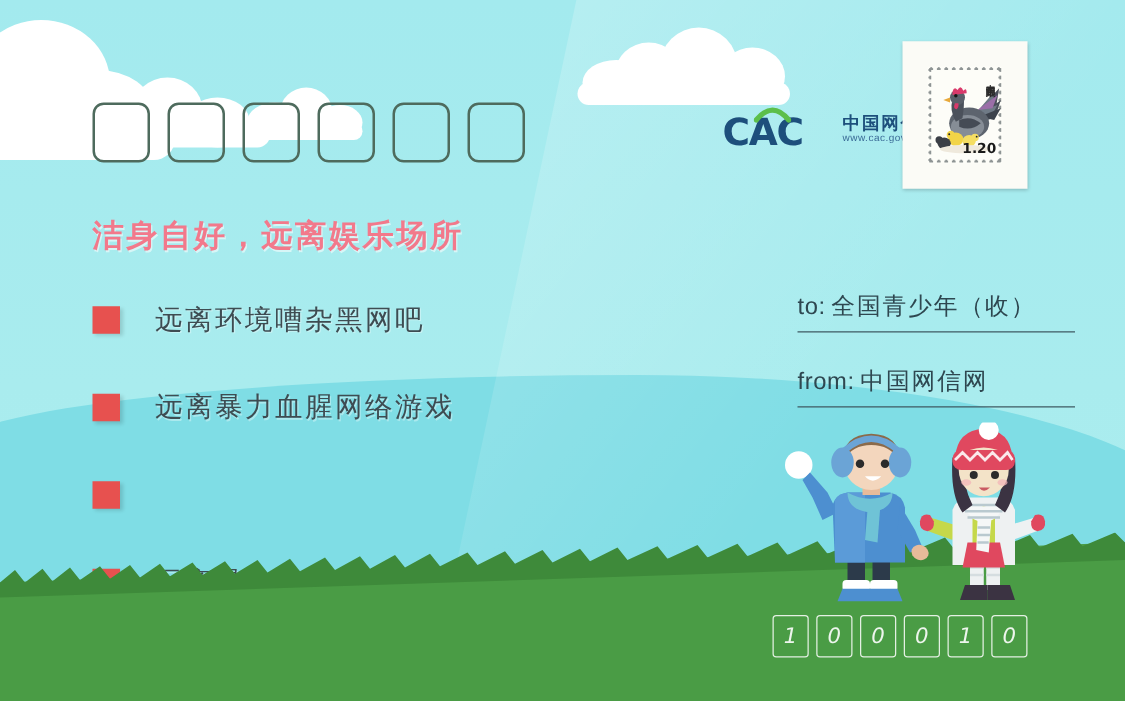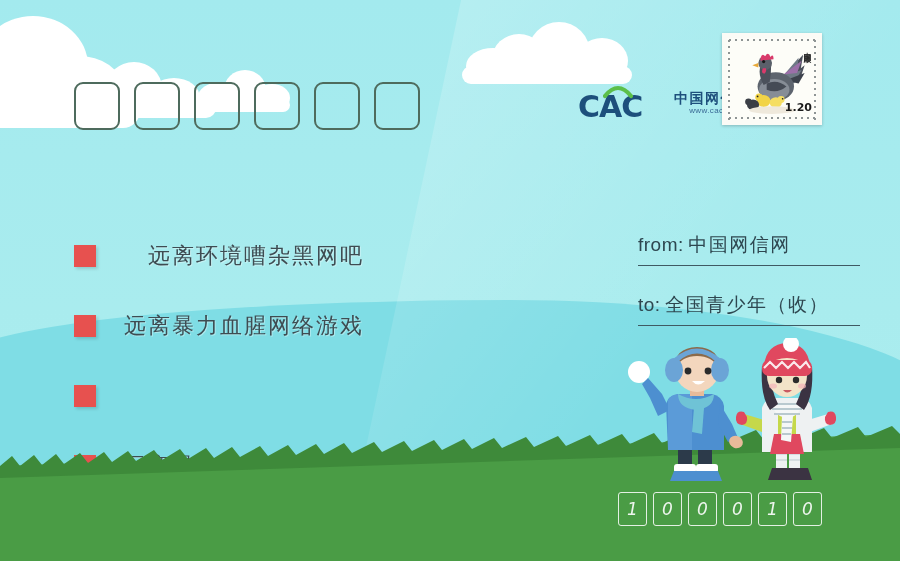--- a/index.html
+++ b/index.html
@@ -26,35 +26,35 @@
   .cloud-base{position:absolute;background:#fff;border-radius:40px;}
 
   
   #code-boxes{position:absolute;left:74px;top:82px;display:flex;gap:14px;}
   .code-box{
     width:46px;height:48px;border:2.5px solid #4e6b5d;border-radius:9px;
     background:transparent;
   }
 
   
-  #cac-logo{position:absolute;left:578px;top:84px;display:flex;align-items:center;gap:18px;text-align:right;}
+  #cac-logo{position:absolute;left:578px;top:84px;display:flex;align-items:center;gap:18px;}
   .cac-mark{position:relative;width:78px;height:38px;}
   .cac-text{
     font-family:"DejaVu Sans",sans-serif;font-weight:bold;font-size:30px;
     letter-spacing:-1px;color:#1d4f7c;line-height:38px;position:absolute;left:0;top:4px;
   }
   .cac-arc{position:absolute;left:25px;top:-1px;width:30px;height:16px;}
   .cac-cn{display:flex;flex-direction:column;justify-content:center;}
   .cac-cn-main{font-size:14px;color:#1d4f7c;font-weight:bold;letter-spacing:1.5px;line-height:1.15;}
   .cac-cn-url{font-size:8px;color:#3a6a96;letter-spacing:.4px;line-height:1.3;}
 
   
   #stamp{
-    position:absolute;left:722px;top:33px;width:100px;height:92px;
-    background:#fbfbf6;padding:5px;
+    position:absolute;left:722px;top:33px;width:100px;height:118px;
+    background:#fbfbf6;padding:20px;
     box-shadow:0 1px 3px rgba(0,0,0,.22);
   }
   .stamp-inner{position:relative;width:100%;height:100%;overflow:hidden;background:#fdfdf8;}
   .perf{position:absolute;background:
     radial-gradient(circle,#9aa0a0 55%,transparent 56%);}
   .perf-h{height:4px;background-size:6px 6px;background-repeat:repeat-x;
     background-image:radial-gradient(circle at 3px 2px,#8e9494 1.3px,transparent 1.4px);}
   .perf-v{width:4px;background-size:6px 6px;background-repeat:repeat-y;
     background-image:radial-gradient(circle at 2px 3px,#8e9494 1.3px,transparent 1.4px);}
   .stamp-cn{
@@ -64,21 +64,21 @@
   .stamp-val{position:absolute;right:5px;bottom:6px;font-size:11px;font-weight:bold;color:#1a1a1a;
     font-family:"DejaVu Sans",sans-serif;}
 
   
   #headline{
     position:absolute;left:74px;top:172px;font-size:25px;font-weight:bold;
     color:#f2798b;letter-spacing:2px;
     text-shadow:1px 1px 0 rgba(255,255,255,.55);
   }
   #bullets{position:absolute;left:74px;top:230px;}
-  .bullet-row{display:flex;align-items:center;height:52px;margin-bottom:18px;justify-content:space-between;}
+  .bullet-row{display:flex;align-items:center;height:52px;margin-bottom:18px;}
   .bullet-sq{width:22px;height:22px;background:#e7514f;box-shadow:2px 2px 3px rgba(0,0,0,.14);flex:none;}
   .bullet-tx{
     margin-left:28px;font-size:22px;color:#3e4c52;letter-spacing:2px;
     text-shadow:1px 1px 0 rgba(255,255,255,.35);
   }
 
   
   #address{position:absolute;left:638px;top:232px;width:222px;}
   .addr-row{position:relative;padding-bottom:7px;margin-bottom:26px;border-bottom:1.6px solid #3f5a63;}
   .addr-label{font-size:19px;color:#2e4750;letter-spacing:.5px;}
@@ -200,20 +200,21 @@
         <ellipse cx="14" cy="84" rx="4.4" ry="4.4" fill="#3b3f46"></ellipse>
 
         <ellipse cx="45" cy="95" rx="30" ry="5" fill="#efe9dc"></ellipse>
       </svg>
 
       <span class="stamp-cn">中国邮政</span>
       <span class="stamp-val">1.20</span>
     </div>
   </div>
 
+  <div id="headline">洁身自好，远离娱乐场所</div>
 
   <div id="bullets">
     <div class="bullet-row">
       <span class="bullet-sq"></span>
       <span class="bullet-tx">远离环境嘈杂黑网吧</span>
     </div>
     <div class="bullet-row">
       <span class="bullet-sq"></span>
       <span class="bullet-tx">远离暴力血腥网络游戏</span>
     </div>
@@ -221,26 +222,26 @@
       <span class="bullet-sq"></span>
     </div>
     <div class="bullet-row">
       <span class="bullet-sq"></span>
       <span class="bullet-tx">远离暴力血腥网络游戏</span>
     </div>
   </div>
 
   <div id="address">
     <div class="addr-row">
+      <span class="addr-label">to:</span>
+      <span class="addr-value">全国青少年（收）</span>
+    </div>
+    <div class="addr-row">
       <span class="addr-label">from:</span>
       <span class="addr-value">中国网信网</span>
-    </div>
-    <div class="addr-row">
-      <span class="addr-label">to:</span>
-      <span class="addr-value">全国青少年（收）</span>
     </div>
   </div>
 
   <svg id="grass" viewBox="0 0 900 135" preserveAspectRatio="none">
     <path d="M0 40 L900 8 L900 135 L0 135 Z" fill="#4a9c45"></path>
     <path d="M0 40 L12 30 L20 40 L34 29 L42 39 L56 28 L64 38 L80 27 L88 37 L104 26 L112 36 L128 25
              L136 35 L154 24 L162 34 L180 23 L188 33 L206 22 L214 32 L232 21 L240 31 L260 20 L268 30
              L288 19 L296 29 L316 18 L324 28 L344 17 L352 27 L374 16 L382 26 L404 15 L412 25 L434 14
              L442 24 L464 13 L472 23 L494 12 L502 22 L526 11 L534 21 L558 10 L566 20 L590 9 L598 19
              L622 8 L630 18 L654 7 L662 17 L688 6 L696 16 L722 5 L730 15 L756 4 L764 14 L790 3 L798 13

